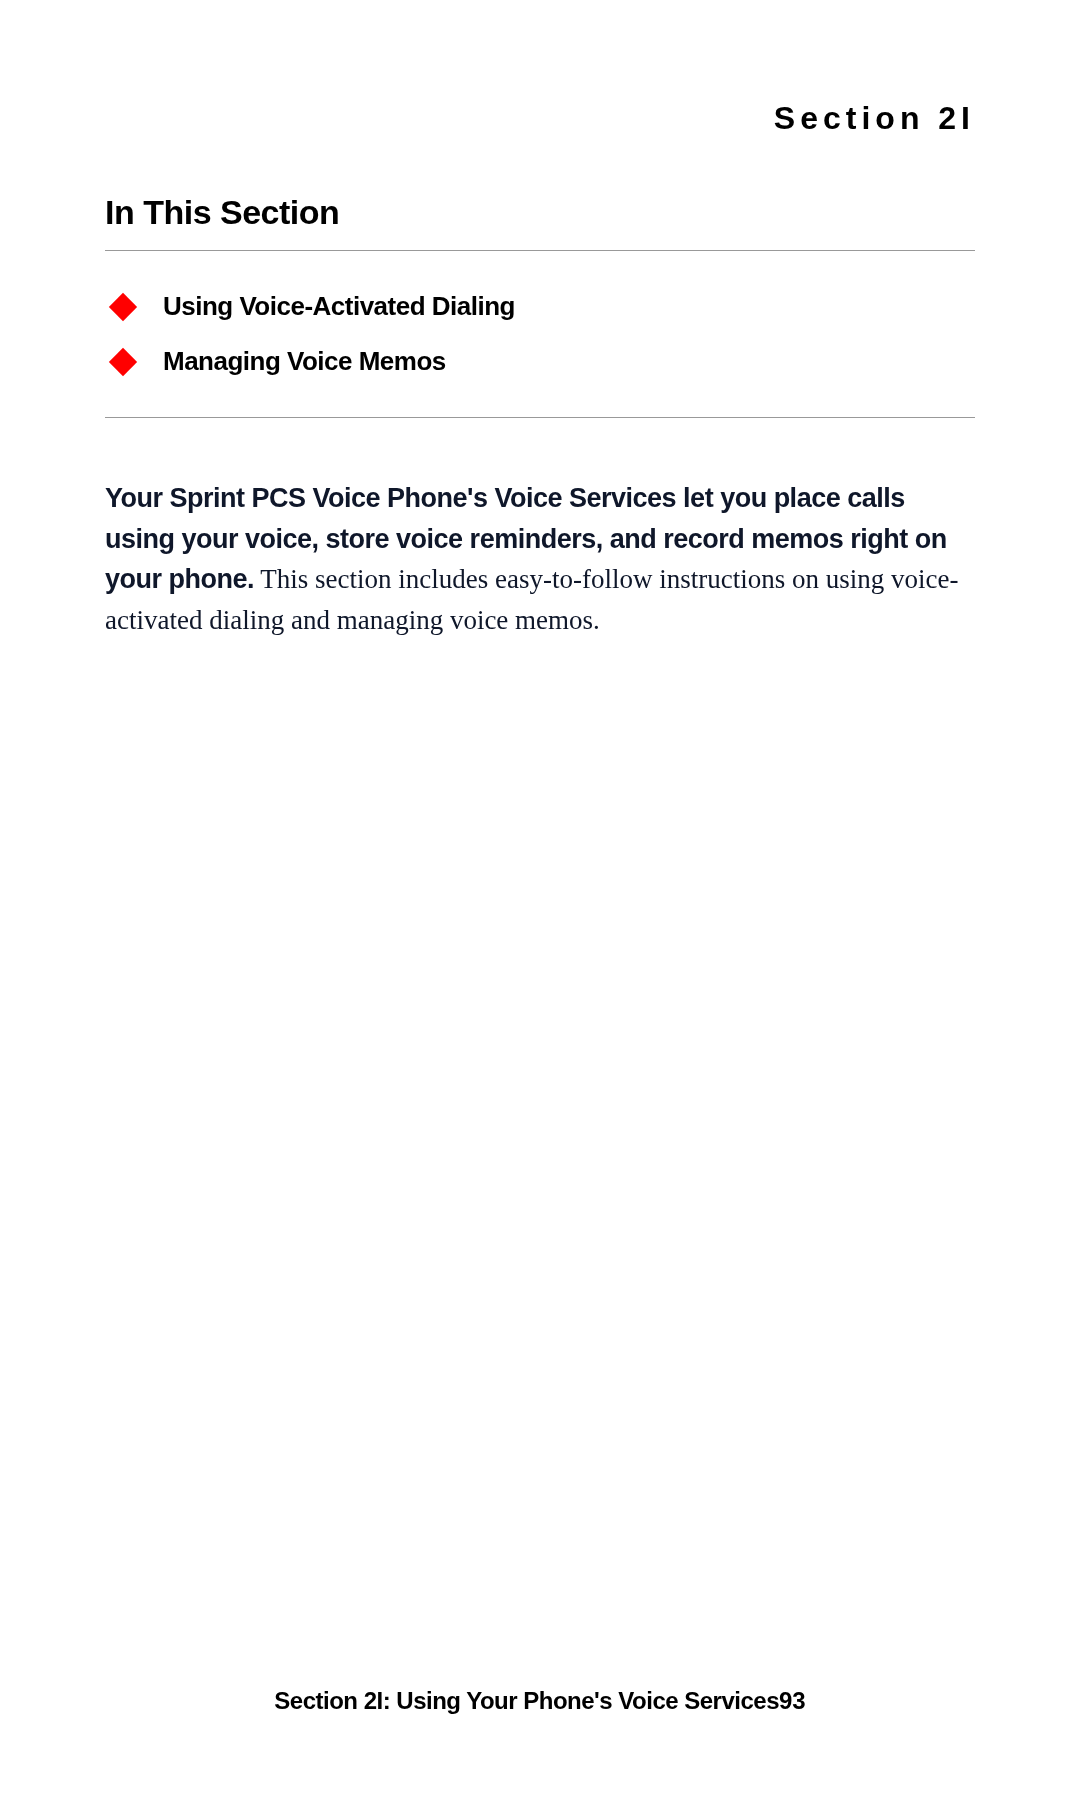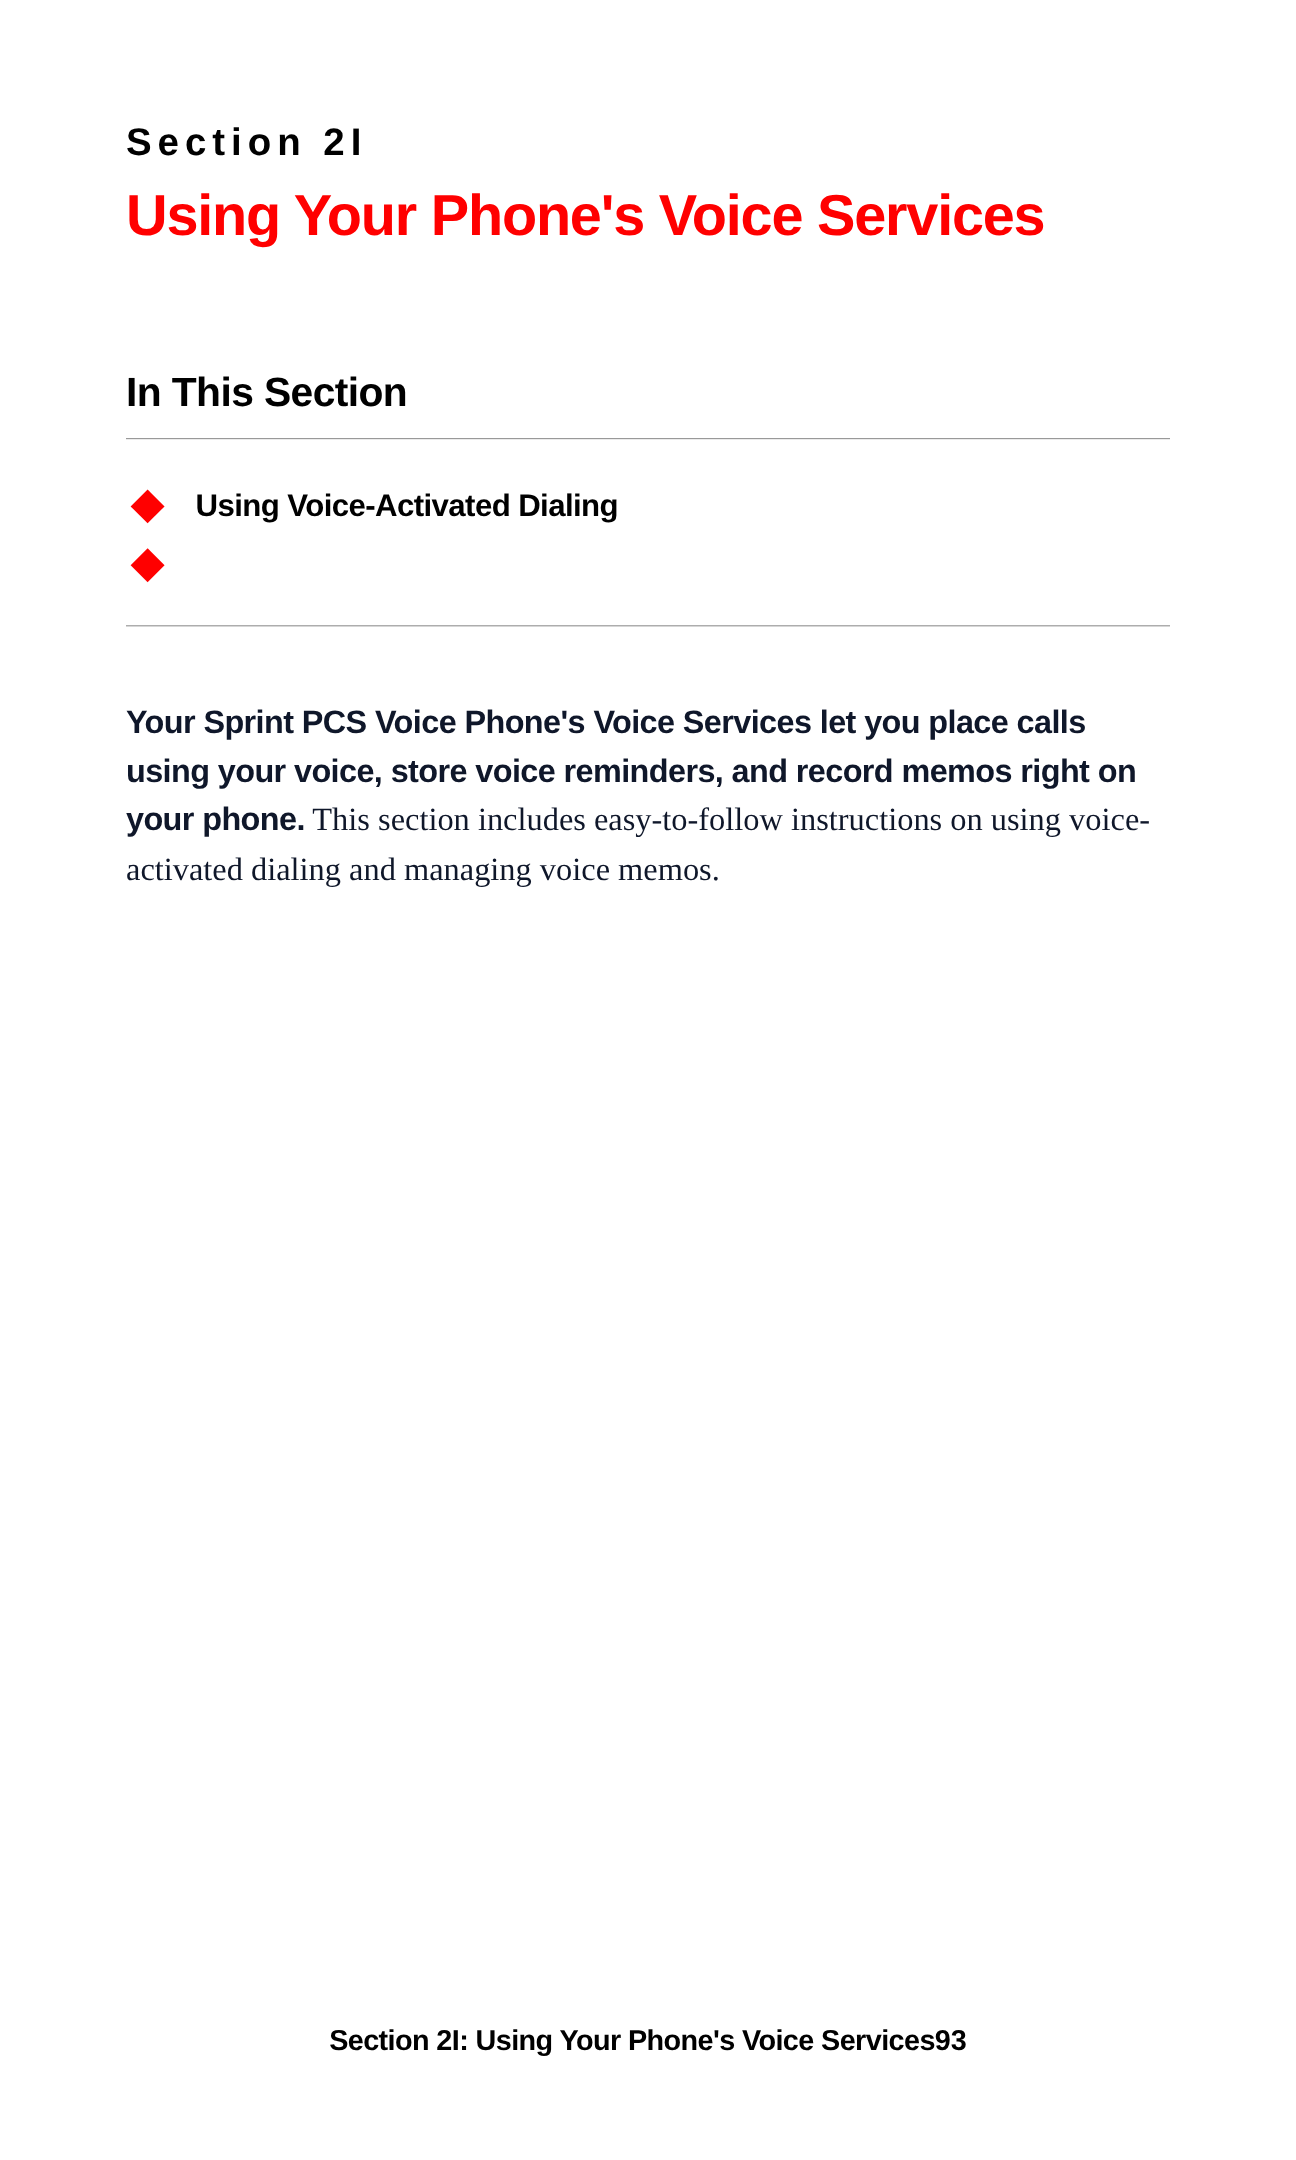--- a/index.html
+++ b/index.html
@@ -17,22 +17,23 @@
   .page {
     padding: 100px 105px 0 105px;
     height: 100%;
     position: relative;
   }
   .section-label {
     font-family: 'Arial Black', Arial, sans-serif;
     font-weight: 900;
     font-size: 32px;
     letter-spacing: 5px;
+    text-align: right;
     color: #000;
-    margin-bottom: 16px;
+    margin-bottom: 56px;
   }
   .main-title {
     font-family: 'Arial Black', Arial, sans-serif;
     font-weight: 900;
     font-size: 48px;
     color: #ff0000;
     margin-bottom: 100px;
     letter-spacing: -1px;
   }
   .subsection-title {
@@ -111,33 +112,33 @@
     color: #000;
   }
 </style>
 </head>
 <body>
 
 <div class="page">
 
   <div class="section-label">Section 2I</div>
 
-  <h1 class="main-title">Using Your Phone's Voice Services</h1>
 
   <h2 class="subsection-title">In This Section</h2>
 
   <hr class="hr-line">
 
   <ul class="bullet-list">
     <li class="bullet-item">
       <span class="diamond-icon"></span>
       <span class="bullet-text">Using Voice-Activated Dialing</span>
     </li>
     <li class="bullet-item">
       <span class="diamond-icon"></span>
+      <span class="bullet-text">Managing Voice Memos</span>
     </li>
   </ul>
 
   <hr class="hr-line">
 
   <div class="body-block">
     <span class="body-bold">Your Sprint PCS Voice Phone's Voice Services let you place calls using your voice, store voice reminders, and record memos right on your phone.</span>
     <span class="body-regular">This section includes easy-to-follow instructions on using voice-activated dialing and managing voice memos.</span>
   </div>
 

